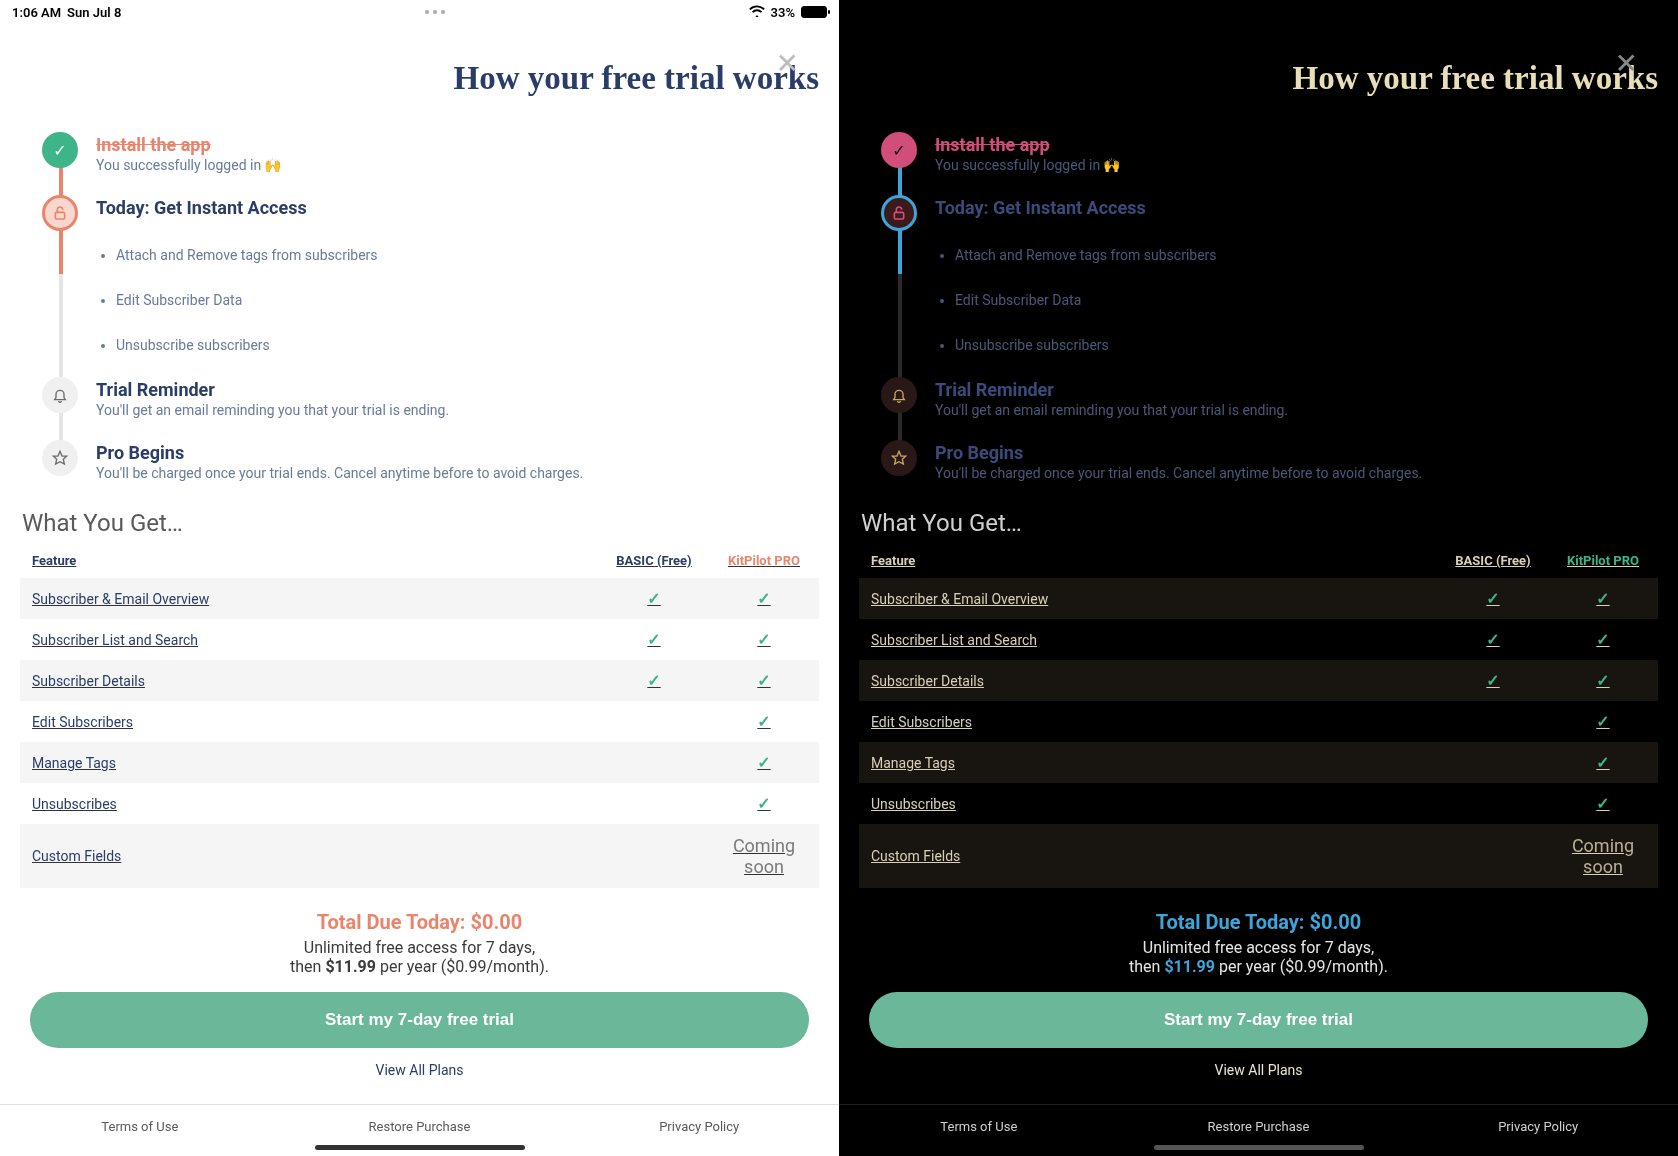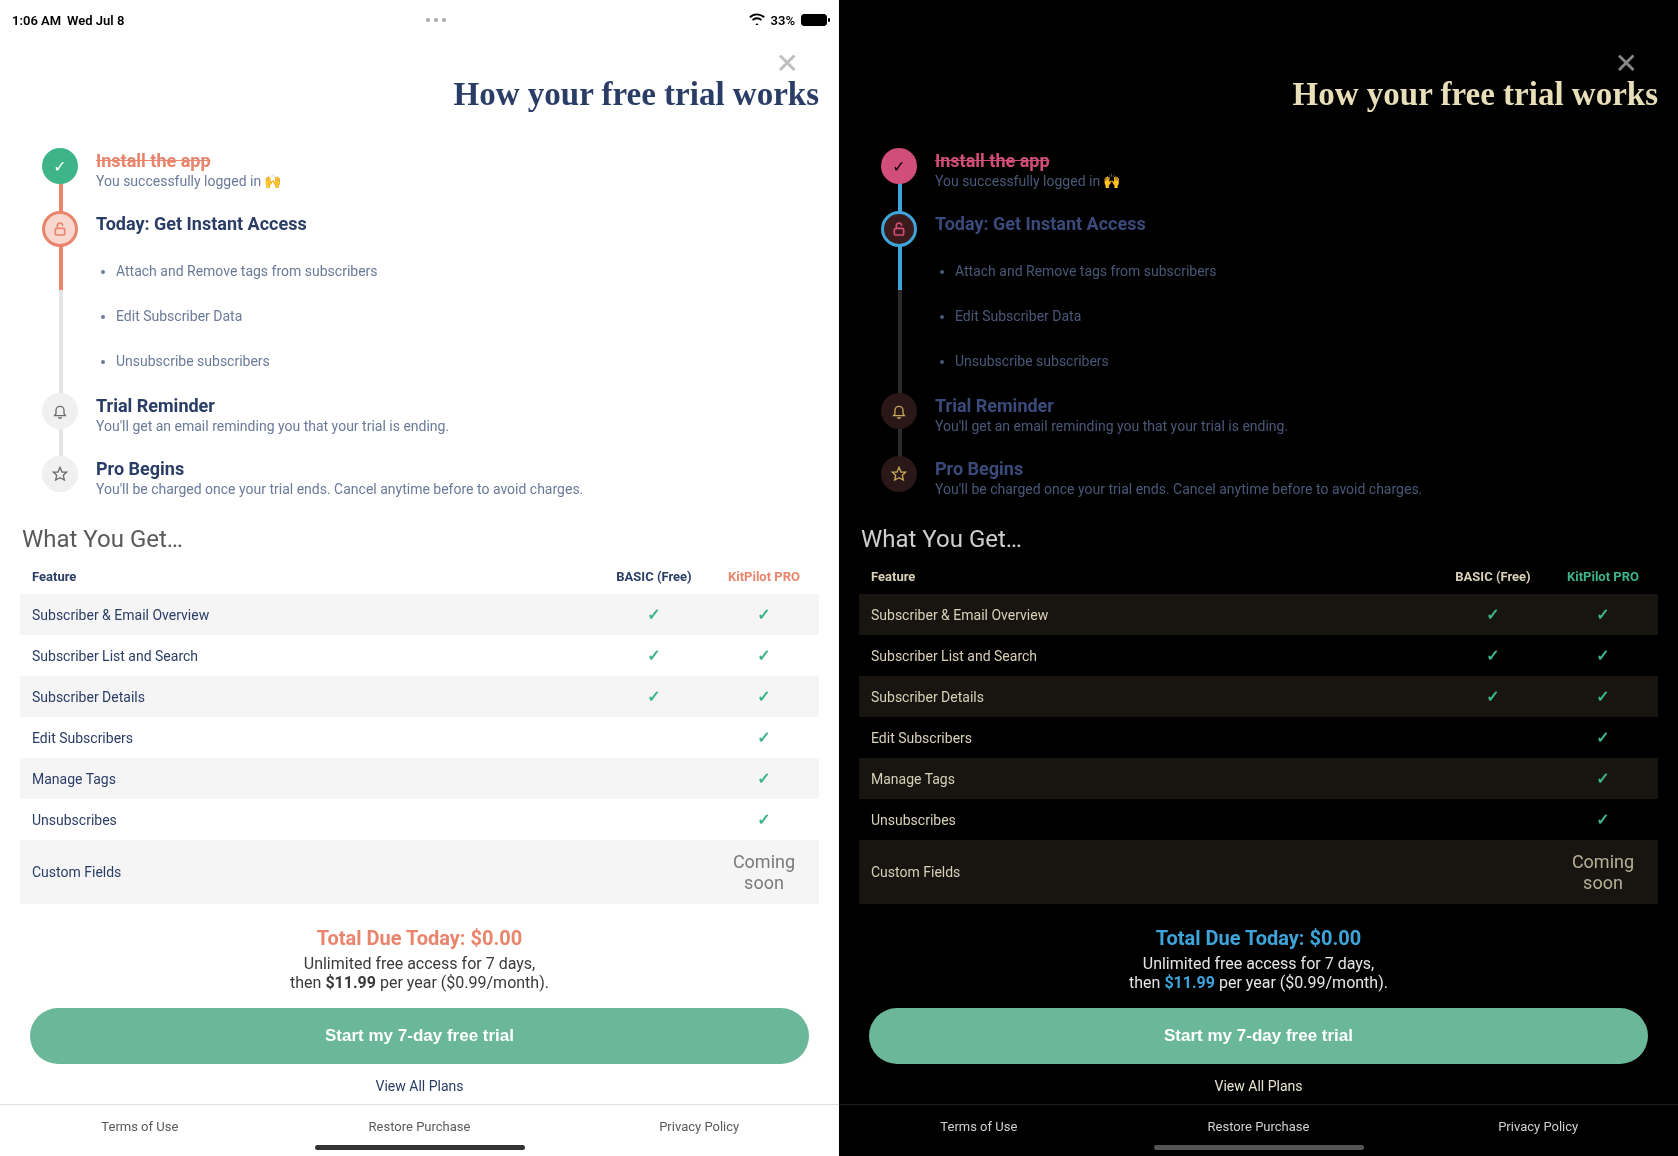--- a/index.html
+++ b/index.html
@@ -2,21 +2,21 @@
 <html><head>
 <meta charset="utf-8">
 <style>
   * { box-sizing: border-box; margin: 0; padding: 0; }
   body { font-family: -apple-system, BlinkMacSystemFont, "Segoe UI", Roboto, sans-serif; width: 1678px; height: 1156px; display: flex; overflow: hidden; }
   .pane { width: 50%; height: 100%; display: flex; flex-direction: column; position: relative; }
   .light { background: #ffffff; color: #333; }
   .dark { background: #000000; color: #d9d0b8; }
 
   
-  .status-bar { display:flex; justify-content:space-between; align-items:center; padding:20px 12px; font-size:13px; font-weight:600; height:24px;}
+  .status-bar { display:flex; justify-content:space-between; align-items:center; padding:4px 12px; font-size:13px; font-weight:600; height:24px;}
   .light .status-bar { color:#000; }
   .dark .status-bar { color:#888; visibility:hidden;}
   .status-left, .status-right { display:flex; align-items:center; gap:6px;}
   .status-center { display:flex; gap:4px; align-items:center; color:#aaa;}
   .dot{width:4px;height:4px;border-radius:50%;background:#aaa;}
   .batt{display:inline-block;width:26px;height:12px;border:1.5px solid #000;border-radius:3px;position:relative;background:#000;}
   .batt::after{content:"";position:absolute;right:-4px;top:3px;width:2px;height:4px;background:#000;border-radius:1px;}
   .wifi-ic{display:inline-block;}
 
   .close-btn { position:absolute; top:50px; right:40px; font-size:28px; color:#bdbdbd; cursor:pointer; font-weight:300; line-height:1;}
@@ -63,21 +63,21 @@
   .step-list{list-style:disc;padding-left:20px;font-size:14px;margin-top:4px;}
   .light .step-list{color:#6a7a99;}
   .dark .step-list{color:#4a5878;}
   .step-list li{margin-bottom:2px;margin-top:29px;}
 
   
   .wyg{font-size:24px;padding:6px 2px 6px; font-weight:400;}
   .light .wyg{color:#5a5a5a;}
   .dark .wyg{color:#cfcfcf;}
 
-  .tbl{width:100%;border-collapse:collapse;font-size:14px;}
+  .tbl{width:100%;border-collapse:collapse;font-size:14px;text-decoration:underline;}
   .tbl th{text-align:left;padding:10px 12px;font-size:13px;font-weight:700;}
   .tbl th.c, .tbl td.c{text-align:center;width:110px;}
   .light .th-f{color:#2a3d66;}
   .dark .th-f{color:#d9d0b8;}
   .light .th-b{color:#2a3d66;}
   .dark .th-b{color:#d9d0b8;}
   .light .th-p{color:#e8856c;}
   .dark .th-p{color:#3eb489;}
   .tbl td{padding:11px 12px;}
   .light .tbl tbody tr:nth-child(odd){background:#f5f5f5;}
@@ -112,21 +112,21 @@
   .light .homebar{background:#333;}
   .dark .homebar{background:#555;}
 </style>
 </head>
 <body>
 
 <div class="pane light">
   <div class="status-bar">
     <div class="status-left">
       <span>1:06 AM</span>
-      <span>Wed Jul 8</span>
+      <span>Sun Jul 8</span>
     </div>
     <div class="status-center">
         <span class="dot"></span>
         <span class="dot"></span>
         <span class="dot"></span>
       </div>
     <div class="status-right">
       <span class="wifi-ic">
         <svg width="16" height="12" viewBox="0 0 16 12">
             <path d="M8 10.5a1.3 1.3 0 100 2.6 1.3 1.3 0 000-2.6zM4.2 7.7a5.4 5.4 0 017.6 0l1.3-1.3a7.2 7.2 0 00-10.2 0zM1.5 5a9.2 9.2 0 0113 0l1.3-1.3a11 11 0 00-15.6 0z" fill="#000"></path>

